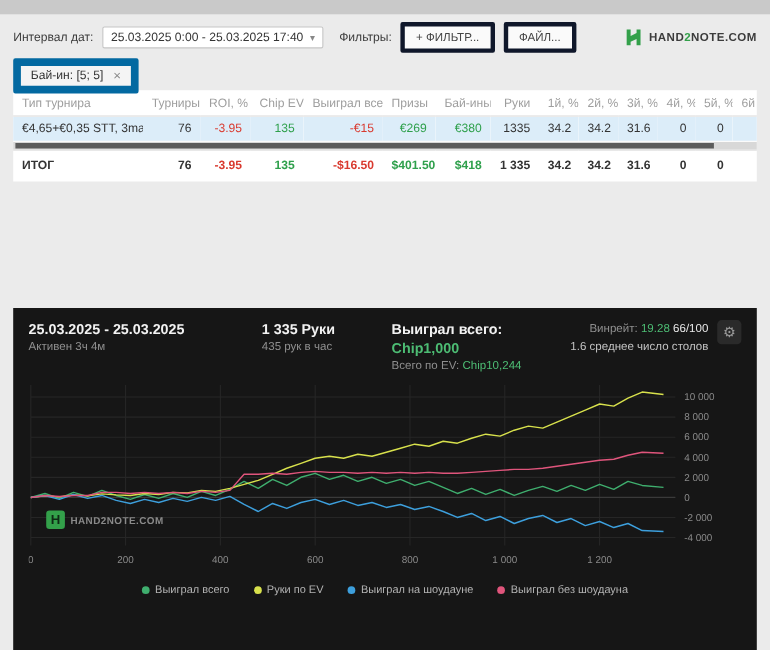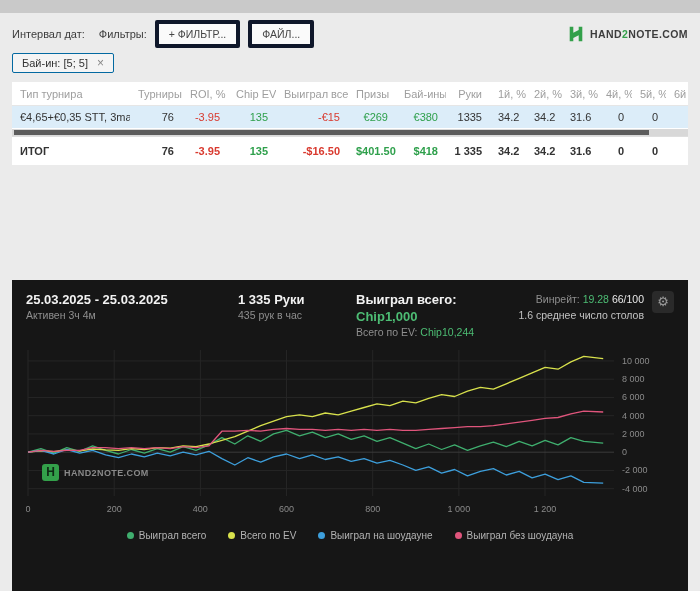--- a/index.html
+++ b/index.html
@@ -11,21 +11,21 @@
   .lbl { font-size:11px; color:#3c3c3c; }
   .date-input { display:flex; align-items:center; gap:6px; background:#fff; border:1px solid #c6c6c6; border-radius:2px; padding:3px 7px; font-size:11px; color:#333; cursor:pointer; }
   .date-input .caret { color:#888; font-size:9px; }
   .btn { background:#fafafa; border:4px solid #0f172a; border-radius:2px; padding:4px 10px; font-size:10.5px; color:#444; font-family:"Liberation Sans", sans-serif; cursor:pointer; }
   .brand { margin-left:auto; display:flex; align-items:center; gap:5px; }
   .brand-text { font-size:10.5px; font-weight:bold; letter-spacing:.4px; color:#3c3c3c; }
   .brand-text .green { color:#33a04a; }
 
   
   .tabrow { padding:0 12px; height:27px; }
-  .tab { display:inline-flex; align-items:center; gap:9px; background:#f4f4f4; border:1px solid #0369a1; border-radius:2px; padding:3px 9px; font-size:11px; color:#333; cursor:pointer;justify-content:space-between; }
+  .tab { display:inline-flex; align-items:center; gap:9px; background:#f4f4f4; border:7px solid #0369a1; border-radius:2px; padding:3px 9px; font-size:11px; color:#333; cursor:pointer;justify-content:space-between; }
   .tabclose { color:#888; font-size:12px; line-height:10px; cursor:pointer; }
 
   
   .table-card { margin:2px 12px 0 12px; background:#fff; }
   table { border-collapse:collapse; table-layout:fixed; width:676px; }
   th { font-size:11px; font-weight:normal; color:#9e9e9e; text-align:left; padding:6px 8px 5px 8px; border-bottom:1px solid #e6e6e6; white-space:nowrap; overflow:hidden; }
   td { font-size:11px; color:#333; padding:5px 8px; white-space:nowrap; overflow:hidden; }
   th.num, td.num { text-align:right; }
   tr.hl td { background:#dcedf9; }
   td.red { color:#d93a2f; }
@@ -55,20 +55,24 @@
   .lg-item { display:inline-flex; align-items:center; gap:5px; font-size:10px; color:#b3b3b3; cursor:pointer; }
   .dot { width:7px; height:7px; border-radius:50%; display:inline-block; }
 </style>
 </head>
 <body>
 
 <div class="screen">
 
   <div class="topbar">
     <span class="lbl">Интервал дат:</span>
+    <div class="date-input">
+      <span>25.03.2025 0:00 - 25.03.2025 17:40</span>
+      <span class="caret">▾</span>
+    </div>
     <span class="lbl" style="margin-left:6px;">Фильтры:</span>
     <button class="btn">+ ФИЛЬТР...</button>
     <button class="btn">ФАЙЛ...</button>
     <div class="brand">
       <svg width="18" height="18" viewBox="0 0 20 20">
         <path d="M3 2 h4 v6.5 l6 -3 V2 h4 v16 h-4 v-6.5 l-6 3 V18 H3 Z" fill="#33a04a"></path>
       </svg>
       <span class="brand-text"><span>HAND</span><span class="green">2</span><span>NOTE.COM</span></span>
     </div>
   </div>
@@ -242,21 +246,21 @@
       </div>
     </div>
 
     <div class="legend" id="legend">
         <span class="lg-item">
           <span class="dot" style="background: rgb(63, 174, 110);"></span>
           <span>Выиграл всего</span>
         </span>
         <span class="lg-item">
           <span class="dot" style="background: rgb(216, 225, 76);"></span>
-          <span>Всего по EV</span>
+          <span>Руки по EV</span>
         </span>
         <span class="lg-item">
           <span class="dot" style="background: rgb(61, 159, 220);"></span>
           <span>Выиграл на шоудауне</span>
         </span>
         <span class="lg-item">
           <span class="dot" style="background: rgb(224, 85, 124);"></span>
           <span>Выиграл без шоудауна</span>
         </span>
       </div>

